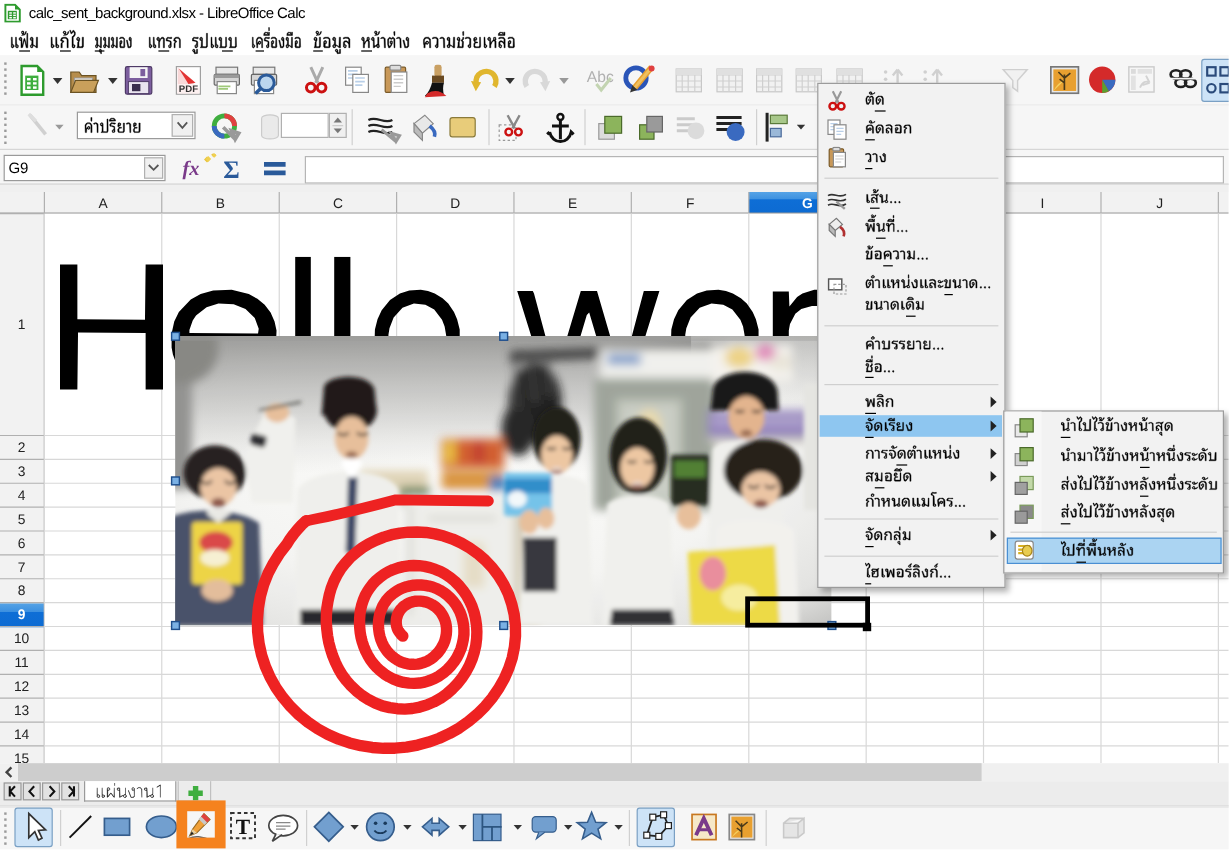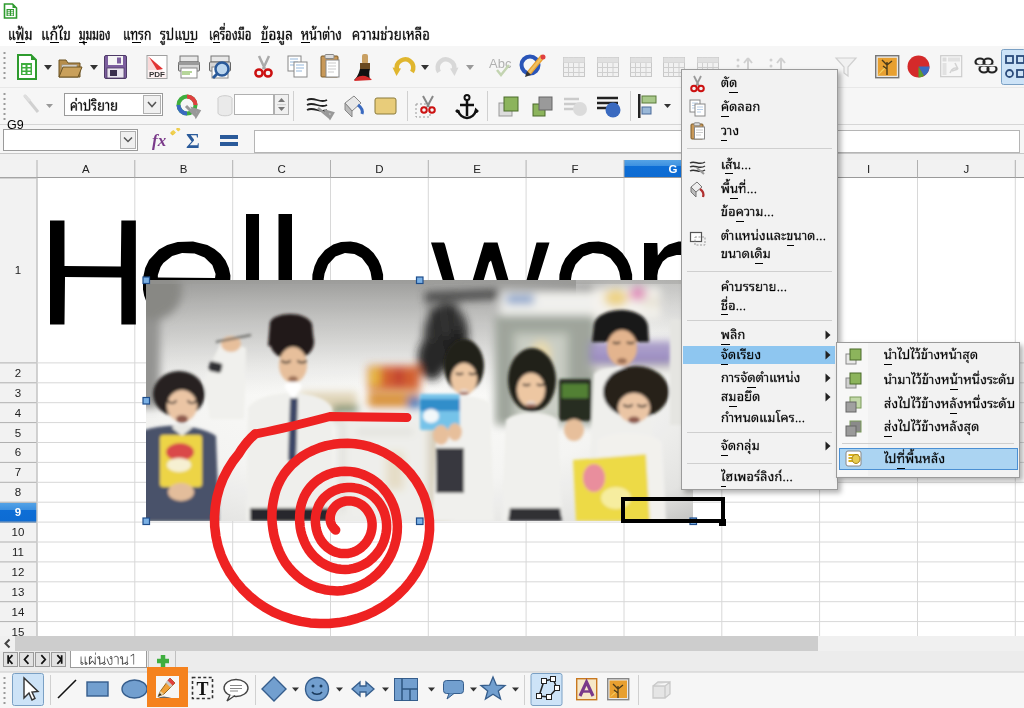--- a/index.html
+++ b/index.html
@@ -9,20 +9,21 @@
 <path d="M1.5 1 L9.5 1 L13.5 5 L13.5 15 L1.5 15 Z" fill="#fff" stroke="#2e9b2e" stroke-width="1.6"></path>
 <path d="M9.5 1 L13.5 5 L9.5 5 Z" fill="#2e9b2e"></path>
 <rect x="3.5" y="6" width="7.5" height="7" fill="#2e9b2e"></rect>
 <rect x="4.7" y="7.2" width="2.2" height="1.2" fill="#fff"></rect>
       <rect x="8" y="7.2" width="2.2" height="1.2" fill="#fff"></rect>
 <rect x="4.7" y="9.2" width="2.2" height="1.2" fill="#fff"></rect>
       <rect x="8" y="9.2" width="2.2" height="1.2" fill="#fff"></rect>
 <rect x="4.7" y="11.2" width="2.2" height="1.2" fill="#fff"></rect>
       <rect x="8" y="11.2" width="2.2" height="1.2" fill="#fff"></rect>
 </svg>
+<div class="abs" style="left:24px;top:4px;font-size:12.5px;letter-spacing:-0.45px;color:#000">calc_sent_background.xlsx - LibreOffice Calc</div>
 </div>
 <div class="abs" style="left:0;top:24px;width:1024px;height:22px;background:#fff"></div>
 <svg style="position:absolute;left:8.0px;top:16.0px" width="24.5" height="29.8" viewBox="0 -4 31.0 29.8" preserveAspectRatio="none">
     <path d="M22.5 11.0 21.8 11.8 21.8 13.0 22.0 13.5 23.5 14.0 23.2 17.0 22.8 17.0 21.8 18.0 22.0 19.2 22.5 19.8 24.2 19.8 25.2 18.0 27.2 19.0 28.0 19.8 29.5 19.8 29.5 11.0 28.2 11.0 28.0 18.8 24.8 17.0 24.8 11.8 24.0 11.0ZM23.0 17.8 24.0 18.0 24.0 18.8 23.5 19.2 22.5 18.8ZM22.8 11.8 24.0 12.0 24.0 12.8 23.5 13.2 22.5 12.8ZM6.2 11.0 6.2 19.0 7.0 19.8 8.8 19.8 9.2 19.2 9.2 17.8 7.5 16.8 7.2 11.0ZM7.5 17.8 8.5 18.0 8.5 18.8 8.0 19.2 7.0 18.8ZM1.8 11.0 1.8 19.0 2.0 19.5 3.2 20.0 4.8 19.0 4.8 18.0 3.8 17.0 3.0 16.8 2.8 11.0ZM2.8 17.8 3.5 17.8 4.0 18.2 3.5 19.2 2.5 18.8ZM19.2 7.8 18.2 7.8 18.0 18.2 16.0 12.0 15.2 12.0 13.2 18.2 13.0 11.8 12.2 11.0 11.0 11.0 10.0 12.0 10.0 13.0 10.8 13.8 11.5 13.8 12.0 14.2 12.0 19.8 13.8 19.5 15.0 15.0 16.0 14.0 17.5 19.8 19.2 19.8ZM11.0 11.8 12.2 12.0 12.2 12.8 11.8 13.2 10.8 12.8ZM12.5 9.5 16.0 9.2 17.2 8.0 17.8 6.2 16.5 6.5 16.5 7.2 15.5 8.8 14.5 8.8 15.2 7.8 15.2 6.5 14.2 5.8 13.2 5.8 12.5 6.5 12.8 8.0 14.0 8.5ZM13.5 6.2 14.5 6.8 14.0 7.8 13.0 7.2Z" fill="#000" fill-opacity="1.0" stroke="#000" stroke-width="0.38"></path>
   </svg>
 <svg style="position:absolute;left:41.0px;top:16.0px" width="30.0" height="29.8" viewBox="0 -4 34.4 29.8" preserveAspectRatio="none">
     <path d="M27.0 11.0 26.0 12.5 26.5 13.5 28.0 14.2 27.2 15.2 27.0 19.0 26.5 19.0 26.5 19.8 32.0 19.8 32.8 18.8 32.8 11.0 31.5 11.0 31.5 18.2 30.5 19.0 28.5 18.8 28.5 15.0 29.2 13.5 29.2 11.8 28.2 11.0ZM27.2 11.8 28.0 11.8 28.5 12.2 28.0 13.2 27.5 13.2 26.8 12.2ZM12.0 11.5 11.2 12.2 10.8 14.0 12.8 14.8 11.5 15.8 11.2 16.5 11.2 19.8 12.5 19.8 12.5 16.2 13.2 15.2 14.0 15.0 14.0 14.2 12.0 13.2 13.2 12.0 14.0 11.8 16.0 12.0 17.0 13.2 17.0 19.8 18.2 19.8 18.2 13.2 17.5 11.8 16.0 11.0 13.2 11.0ZM6.2 11.0 6.2 19.0 7.0 19.8 8.8 19.8 9.2 19.2 9.2 17.8 7.5 16.8 7.2 11.0ZM7.5 17.8 8.5 18.0 8.5 18.8 8.0 19.2 7.0 18.8ZM1.8 11.0 1.8 19.0 2.0 19.5 3.2 20.0 4.8 19.0 4.8 18.0 3.8 17.0 3.0 16.8 2.8 11.0ZM2.8 17.8 3.5 17.8 4.0 18.2 3.5 19.2 2.5 18.8ZM13.5 9.5 17.0 9.2 18.2 8.2 19.0 6.2 17.8 6.5 17.5 7.8 16.0 9.0 15.2 8.8 15.8 8.5 16.2 6.8 15.2 5.8 13.8 6.0 13.2 7.0 13.8 8.0 15.0 8.5ZM14.5 6.2 15.5 6.8 15.0 7.8 14.0 7.2ZM19.5 5.2 20.8 8.2 21.5 8.2 23.2 6.5 24.0 7.5 23.8 9.0 22.2 10.5 21.8 10.5 21.8 19.0 22.0 19.5 23.2 20.0 24.5 19.5 24.8 17.8 23.0 16.8 23.0 11.2 24.5 9.8 25.0 8.8 25.0 7.0 23.5 5.2 22.5 5.5 22.0 6.5 21.0 6.8 20.5 5.2ZM23.0 17.8 24.0 18.2 23.5 19.2 22.5 18.8Z" fill="#000" fill-opacity="1.0" stroke="#000" stroke-width="0.34"></path>
   </svg>
 <svg style="position:absolute;left:79.0px;top:16.0px" width="31.5" height="29.8" viewBox="0 -4 48.1 29.8" preserveAspectRatio="none">
     <path d="M6.0 21.2 5.8 23.0 6.2 23.5 7.5 23.8 7.5 24.8 8.5 24.8 8.5 21.8 7.8 21.0ZM6.8 21.5 7.8 22.0 7.2 23.0 6.2 22.8 6.2 22.0ZM45.5 11.0 44.2 11.0 43.5 11.8 43.5 13.2 44.0 13.8 45.2 14.0 45.2 18.2 44.2 19.0 43.2 18.8 41.5 13.5 40.2 13.5 42.2 19.8 45.2 19.8 46.5 18.5 46.5 12.0ZM44.5 11.8 45.2 11.8 45.8 12.2 45.2 13.2 44.2 12.8ZM31.8 11.5 31.5 12.5 33.8 11.8 35.2 11.8 36.0 12.0 37.0 13.0 36.8 18.8 36.2 19.0 33.2 18.8 33.2 16.5 34.5 16.2 34.8 14.5 34.0 13.8 32.8 13.8 31.8 14.8 31.8 19.0 32.5 19.8 37.5 19.8 38.2 19.0 38.0 12.2 36.2 11.0 33.0 11.0ZM32.5 15.0 33.0 14.5 34.0 14.8 34.0 15.5 32.8 15.8ZM21.8 11.0 21.0 11.8 21.0 13.0 21.2 13.5 22.8 14.0 22.5 17.0 22.0 17.0 21.0 18.0 21.2 19.2 21.8 19.8 23.5 19.8 24.5 18.0 26.5 19.0 27.2 19.8 28.8 19.8 28.8 11.0 27.5 11.0 27.2 18.8 24.0 17.0 24.0 11.8 23.2 11.0ZM22.2 17.8 23.2 18.0 23.2 18.8 22.8 19.2 21.8 18.8ZM22.0 11.8 23.2 12.0 23.2 12.8 22.8 13.2 21.8 12.8ZM11.8 11.0 11.0 11.8 11.0 13.0 11.2 13.5 12.8 14.0 12.5 17.0 12.0 17.0 11.0 18.0 11.2 19.2 11.8 19.8 13.5 19.8 14.5 18.0 16.5 19.0 17.2 19.8 18.8 19.8 18.8 11.0 17.5 11.0 17.2 18.8 14.0 17.0 14.0 11.8 13.2 11.0ZM12.2 17.8 13.2 18.0 13.2 18.8 12.8 19.2 11.8 18.8ZM12.0 11.8 13.2 12.0 13.2 12.8 12.8 13.2 11.8 12.8ZM1.5 11.0 0.8 11.8 0.8 13.0 1.0 13.5 2.5 14.0 2.2 17.0 1.8 17.0 0.8 18.0 1.0 19.2 1.5 19.8 3.2 19.8 4.2 18.0 6.2 19.0 7.0 19.8 8.5 19.8 8.5 11.0 7.2 11.0 7.0 18.8 3.8 17.0 3.8 11.8 3.0 11.0ZM2.0 17.8 3.0 18.0 3.0 18.8 2.5 19.2 1.5 18.8ZM1.8 11.8 3.0 12.0 3.0 12.8 2.5 13.2 1.5 12.8Z" fill="#000" fill-opacity="1.0" stroke="#000" stroke-width="0.46"></path>
@@ -316,21 +317,21 @@
 <rect x="630" y="3" width="1" height="30" fill="#d0d0d0"></rect>
 <g transform="translate(638,6)">
       <rect x="0" y="0" width="2.5" height="24" fill="#222"></rect>
 <rect x="4" y="2" width="14" height="7" fill="#a8c88a" stroke="#5a7a3a"></rect>
       <rect x="4" y="13" width="9" height="7" fill="#9ab8d8" stroke="#4a6a9a"></rect>
     </g>
 <path d="M664 16 L671 16 L667.5 20 Z" fill="#333"></path>
 </svg>
 <div class="abs" style="left:0;top:125px;width:1024px;height:29px;background:#f6f6f6;border-bottom:1px solid #c8c8c8"></div>
 <div class="abs" style="left:3px;top:129px;width:135px;height:22px;background:#fff;border:1px solid #9a9a9a"></div>
-<div class="abs" style="left:7px;top:118px;font-size:12.5px">G9</div>
+<div class="abs" style="left:7px;top:133px;font-size:12.5px">G9</div>
 <div class="abs" style="left:120px;top:131px;width:16px;height:18px;background:#f0f0f0;border:1px solid #b0b0b0"></div>
 <svg class="abs" style="left:122px;top:135px" width="12" height="10">
     <path d="M2 2.5 L6 6.5 L10 2.5" fill="none" stroke="#555" stroke-width="1.5"></path>
   </svg>
 <svg class="abs" style="left:150px;top:128px" width="100" height="24" viewBox="0 0 100 24">
 <text x="2" y="18" font-size="17" font-style="italic" font-weight="bold" fill="#7a3a8a" font-family="Liberation Serif">fx</text>
 <path d="M20 5 l2.5-2.5 2.5 2.5-2.5 2.5Z M26 1 l2-2 2 2-2 2Z" fill="#e8c43c"></path>
 <path d="M21 4.5 L23.5 2 L26 4.5 L23.5 7 Z" fill="#f0d050"></path>
     <path d="M26.5 1.5 L28.5 -0.5 L30.5 1.5 L28.5 3.5" fill="#f0d050"></path>
 <text x="36" y="20" font-size="21" font-weight="bold" fill="#2a5a9a" font-family="Liberation Serif">Σ</text>

